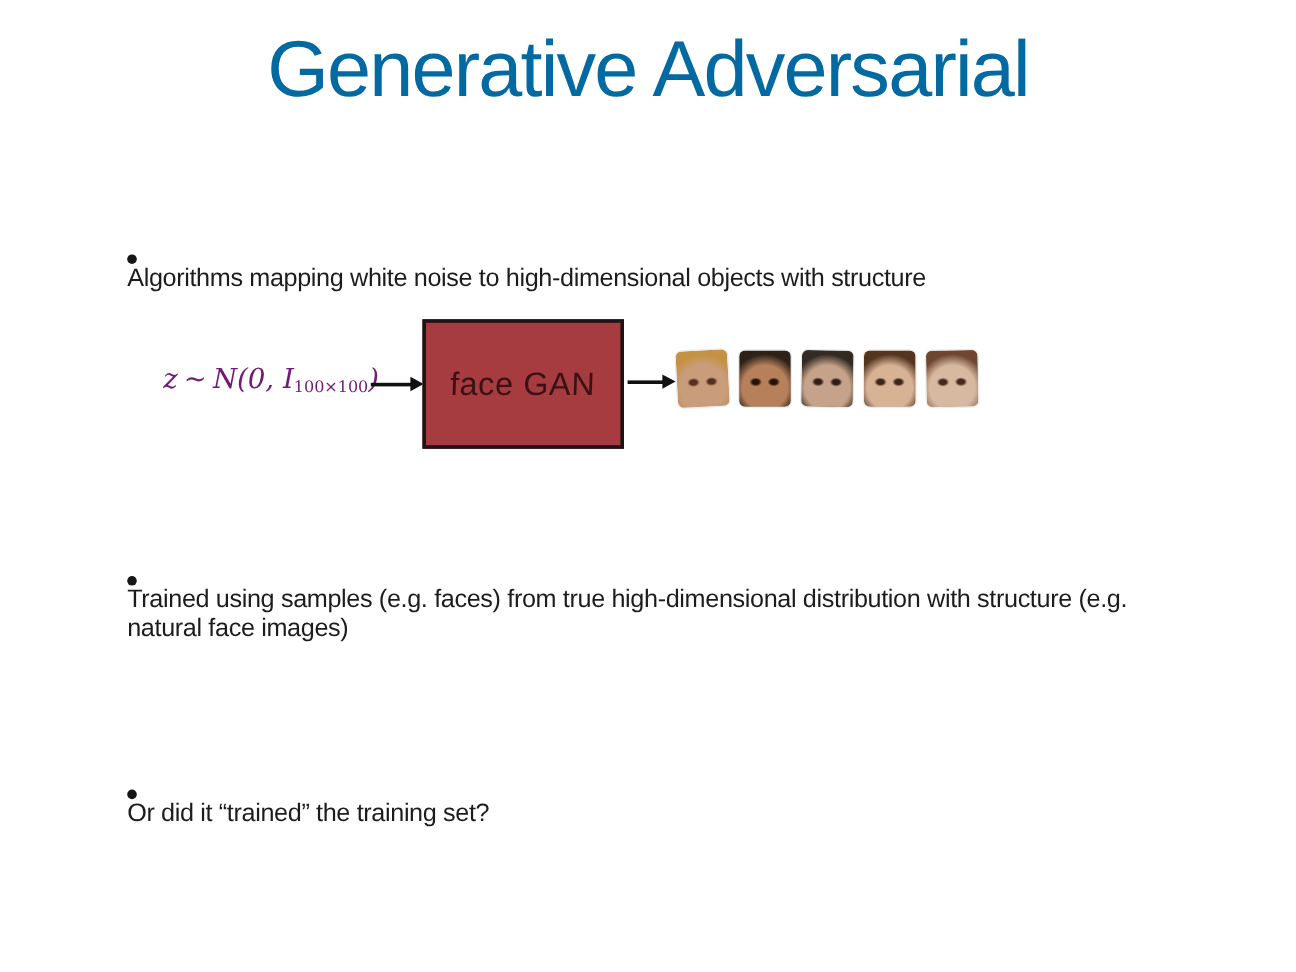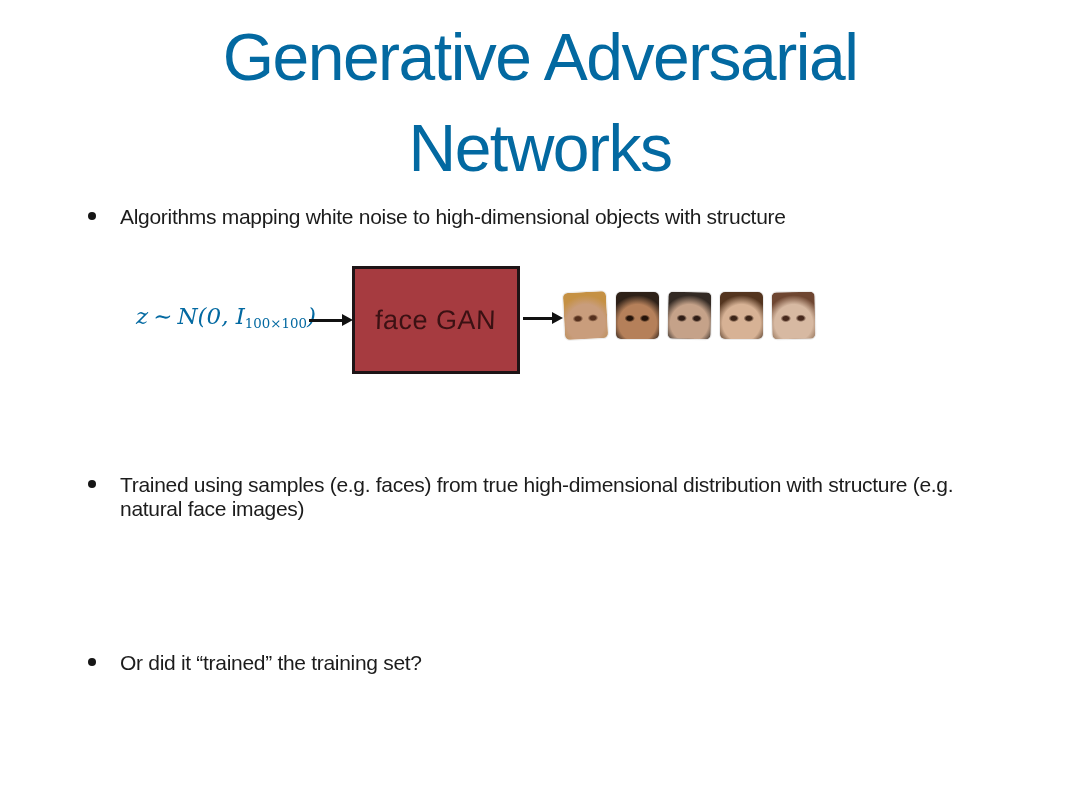--- a/index.html
+++ b/index.html
@@ -23,23 +23,24 @@
     font-weight:300;
     letter-spacing:-1.5px;
     line-height:91px;
     color:#0369a1;
     font-family:"Liberation Sans", sans-serif;
   }
 
   
   .bullet{
     position:absolute;
-    left:88px;
+    left:106px;
     display:flex;
     align-items:flex-start;
+    flex-direction:column;
   }
   .bullet .dot{
     flex:0 0 auto;
     width:8px;height:8px;
     border-radius:50%;
     background:#161616;
     margin:7px 24px 0 0;
   }
   .bullet p{
     margin:0;
@@ -53,21 +54,21 @@
 
   
   .diagram{position:absolute;inset:0;pointer-events:none;}
 
   .formula{
     position:absolute;
     left:136px;top:303px;
     font-family:"DejaVu Serif","Liberation Serif",serif;
     font-style:italic;
     font-size:23px;
-    color:#0369a1;
+    color:#701a75;
     white-space:nowrap;
   }
   .formula sub{
     font-style:normal;
     font-size:0.58em;
     vertical-align:-0.3em;
     letter-spacing:0;
   }
   .formula .tilde{padding:0 5px;font-style:normal;}
 
@@ -117,21 +118,20 @@
   .face:nth-child(3){transform:rotate(1deg);}
   .face:nth-child(5){transform:rotate(-1deg);}
 </style>
 </head>
 <body>
 
 <div class="slide">
 
   <h1 class="title">
     <span>Generative Adversarial</span><br>
-    <span>Networks</span>
   </h1>
 
   <div class="bullet" style="top:205px">
     <span class="dot"></span>
     <p>Algorithms mapping white noise to high-dimensional objects with structure</p>
   </div>
 
   <div class="diagram">
     <div class="formula">
       <span>z</span><span class="tilde">∼</span><span>N(0, I</span><sub>100×100</sub><span>)</span>

